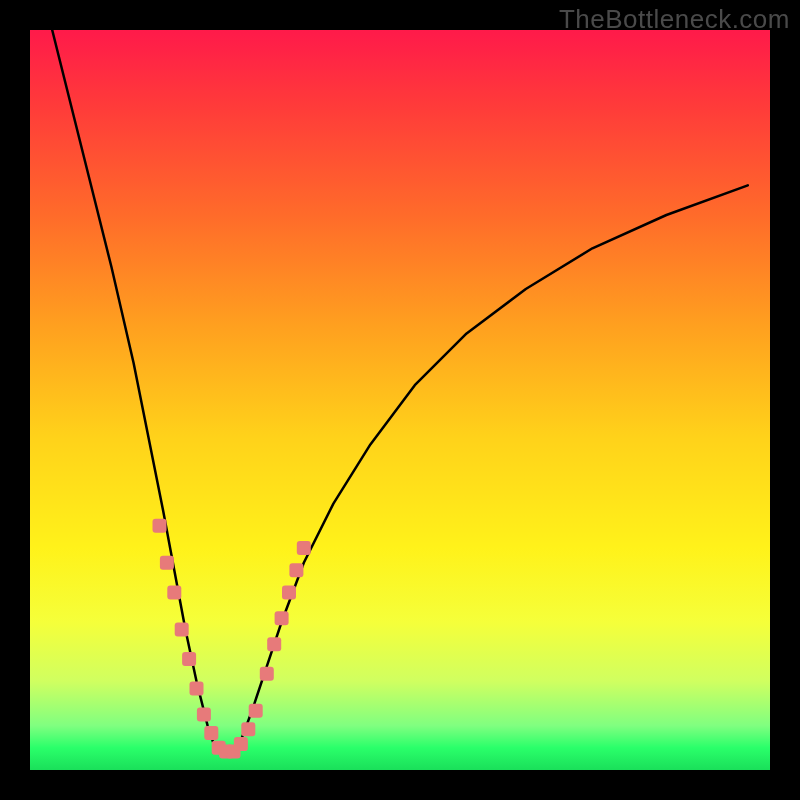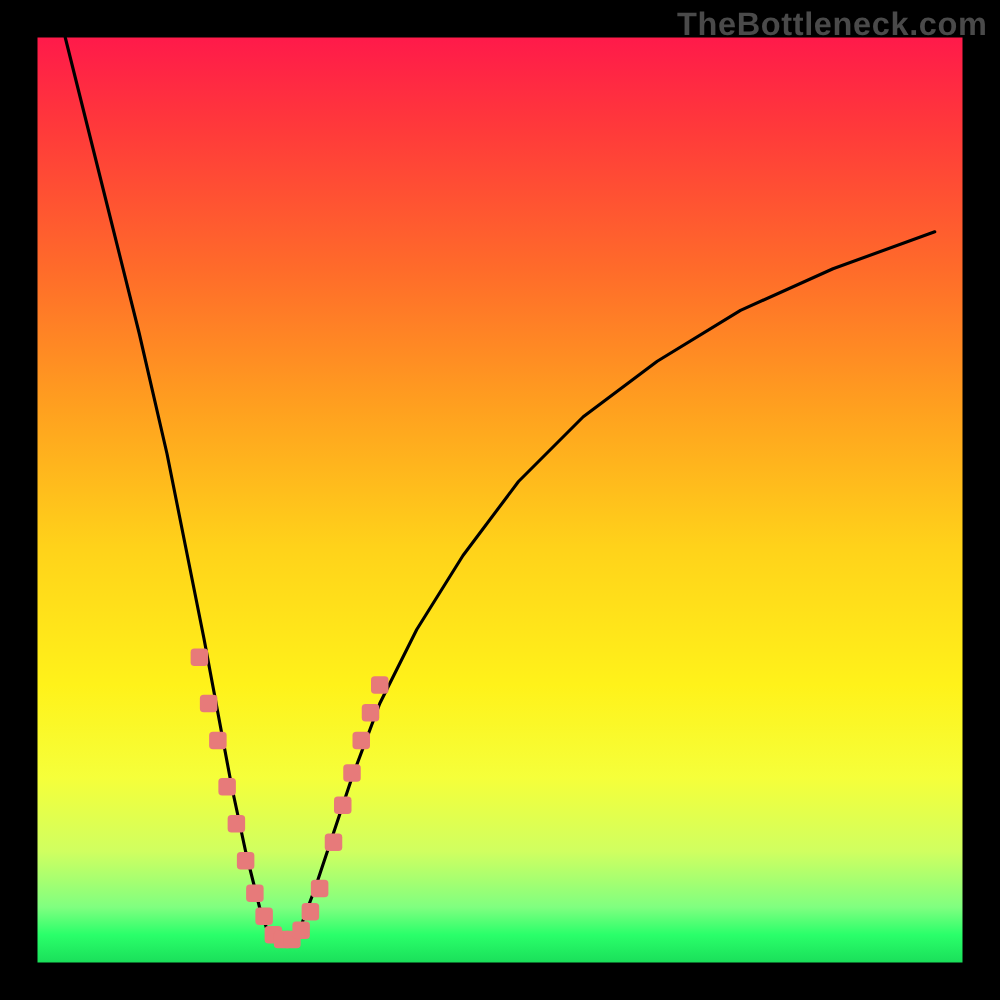--- a/index.html
+++ b/index.html
@@ -36,21 +36,21 @@
       #2aff6a 97%,
       #1adf5a 100%
     );
   }
   .watermark {
     position: absolute;
     top: 4px;
     right: 10px;
     color: #4a4a4a;
     font-size: 26px;
-    font-weight: 700;
+    font-weight: 400;
     letter-spacing: 0.5px;
     user-select: none;
   }
   svg.overlay {
     position: absolute;
     left: 0;
     top: 0;
     width: 740px;
     height: 740px;
     overflow: visible;

